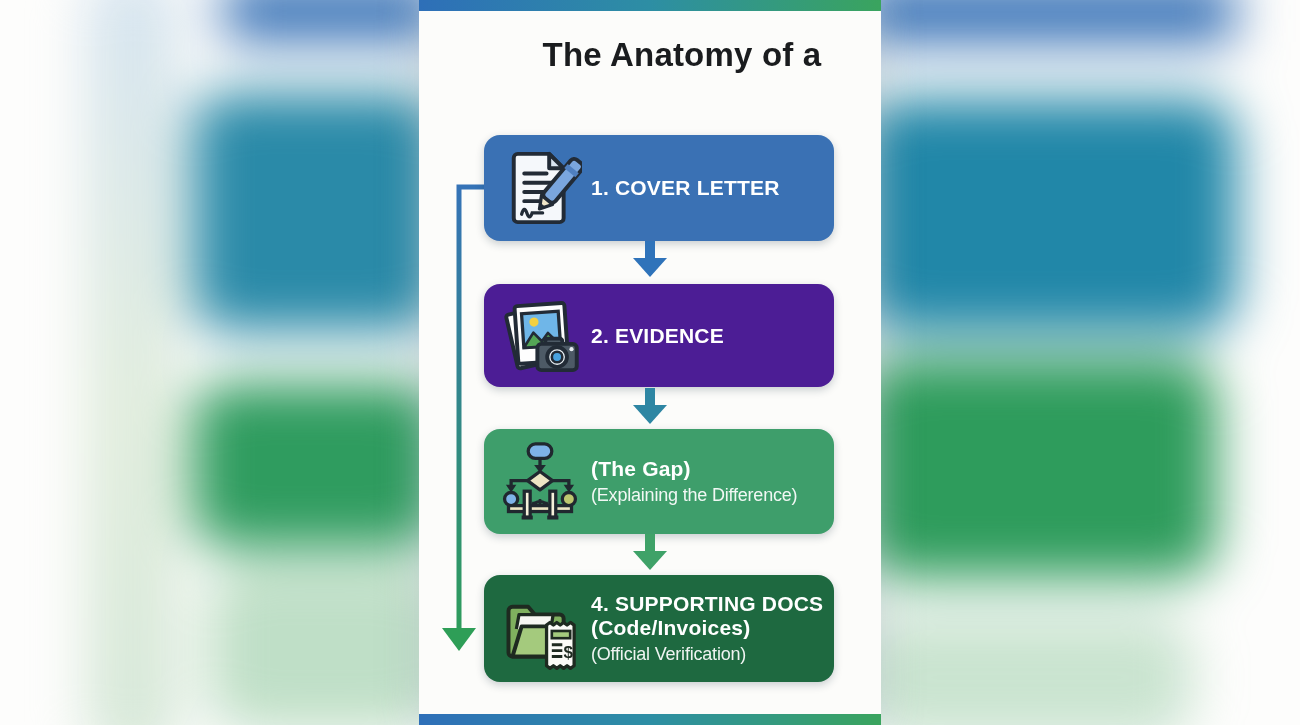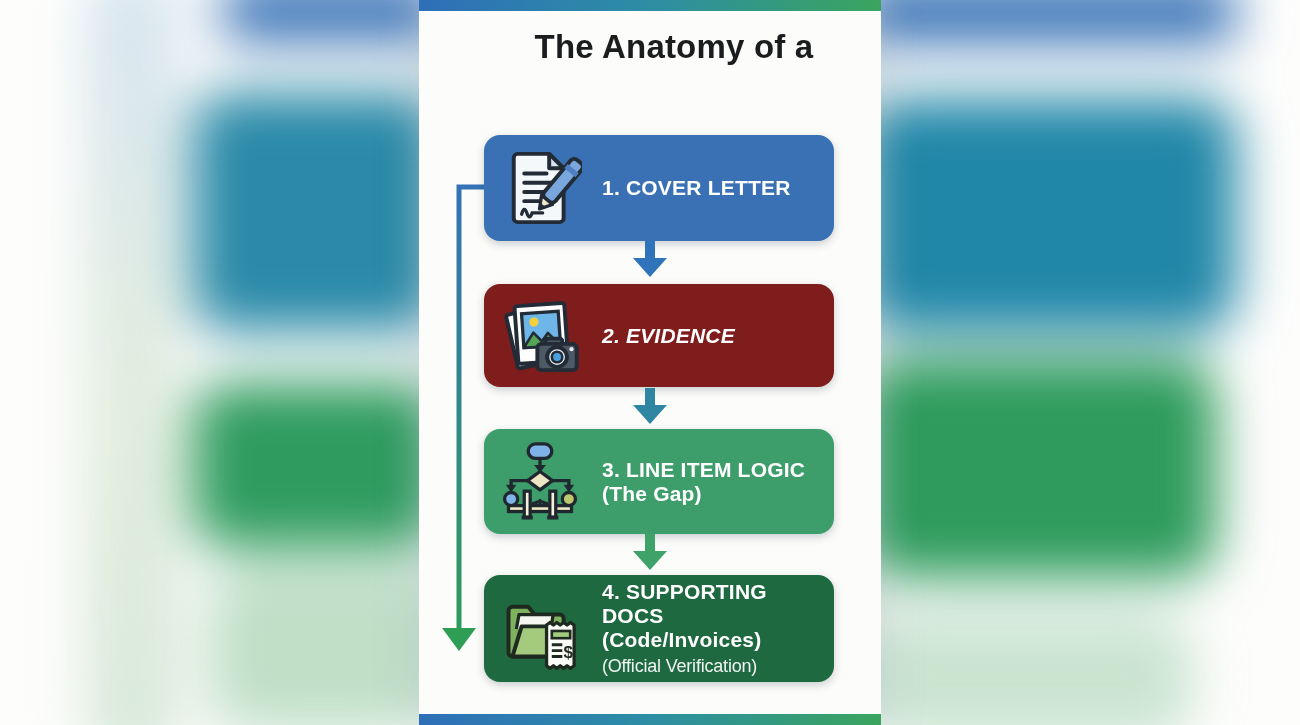--- a/index.html
+++ b/index.html
@@ -33,26 +33,26 @@
   .title{position:absolute;top:26px;left:0;width:462px;text-align:center;
     font-size:33px;line-height:41px;font-weight:700;color:#1a1c1e;letter-spacing:.2px;}
 
   .connector-svg{position:absolute;left:0;top:0;pointer-events:none;}
 
   
   .card{position:absolute;left:65px;width:350px;border-radius:16px;
     display:flex;align-items:center;color:#fff;
     box-shadow:0 3px 8px rgba(20,40,60,.22);}
   .card1{top:135px;height:106px;background:#3a71b4;}
-  .card2{top:284px;height:103px;background:#7f1d1d;font-style:italic;}
+  .card2{top:284px;height:103px;background:#4c1d95;}
   .card3{top:429px;height:105px;background:#3e9e6b;}
   .card4{top:575px;height:107px;background:#1e6940;}
   .icon-wrap{flex:0 0 84px;height:84px;margin-left:14px;display:flex;align-items:center;justify-content:center;}
   .icon-wrap svg{width:84px;height:84px;}
-  .card-text{margin-left:20px;width:246px;}
+  .card-text{margin-left:9px;width:246px;}
   .step-heading{font-size:21px;line-height:24px;font-weight:700;letter-spacing:.2px;}
   .step-desc{font-size:18px;line-height:24px;margin-top:2px;font-weight:400;
     color:rgba(255,255,255,.93);letter-spacing:-0.2px;white-space:nowrap;}
 
   
   .down-arrow{position:absolute;width:34px;left:214px;}
   .down-arrow .stem{position:absolute;left:12px;top:0;width:10px;height:17px;display:block;}
   .down-arrow .head{position:absolute;left:0;top:17px;width:0;height:0;display:block;
     border-left:17px solid transparent;border-right:17px solid transparent;border-top:19px solid;}
   .arrow1{top:241px;} .arrow1 .stem{background:#2f73ba;} .arrow1 .head{border-top-color:#2f73ba;}
@@ -70,21 +70,21 @@
   <div class="blob lightgreen-bottom-left"></div>
   <div class="blob blue-top-right"></div>
   <div class="blob teal-right"></div>
   <div class="blob green-right"></div>
   <div class="blob lightgreen-bottom-right"></div>
 </div>
 
 <div class="panel">
   <div class="accent-bar top"></div>
 
-  <h1 class="title" style="margin:0;padding-left:24px;">
+  <h1 class="title" style="margin:8px;padding-left:24px;">
     <span style="display:block">The Anatomy of a</span>
   </h1>
 
   <svg class="connector-svg" width="462" height="725" viewBox="0 0 462 725">
     <defs>
       <linearGradient id="lg-conn" x1="0" y1="187" x2="0" y2="650" gradientUnits="userSpaceOnUse">
         <stop offset="0" stop-color="#3573b7"></stop>
         <stop offset="1" stop-color="#2e9e57"></stop>
       </linearGradient>
     </defs>
@@ -160,22 +160,22 @@
         <circle cx="54" cy="45" r="5" fill="#bdc76f" stroke="#20282f" stroke-width="2.5"></circle>
         <path d="M24 52q8-10 16 0" fill="none" stroke="#20282f" stroke-width="2.5"></path>
         <path d="M27 47v5M32 45v7M37 47v5" stroke="#20282f" stroke-width="2"></path>
         <rect x="8" y="50" width="48" height="4.5" fill="#ede6c4" stroke="#20282f" stroke-width="2.5"></rect>
         <rect x="20" y="39" width="4.5" height="20" fill="#f5f0da" stroke="#20282f" stroke-width="2.5"></rect>
         <rect x="39.5" y="39" width="4.5" height="20" fill="#f5f0da" stroke="#20282f" stroke-width="2.5"></rect>
         <path d="M18 59h8.5M37.5 59h8.5" stroke="#20282f" stroke-width="3"></path>
       </svg>
     </span>
     <div class="card-text">
-      <div class="step-heading">3. LINE ITEM LOGIC</div>
       <div class="step-heading">(The Gap)</div>
+      <div class="step-desc">(Explaining the Difference)</div>
     </div>
   </section>
 
   <div class="down-arrow arrow3">
     <span class="stem"></span>
     <span class="head"></span>
   </div>
 
   <section class="card card4">
     <span class="icon-wrap">

